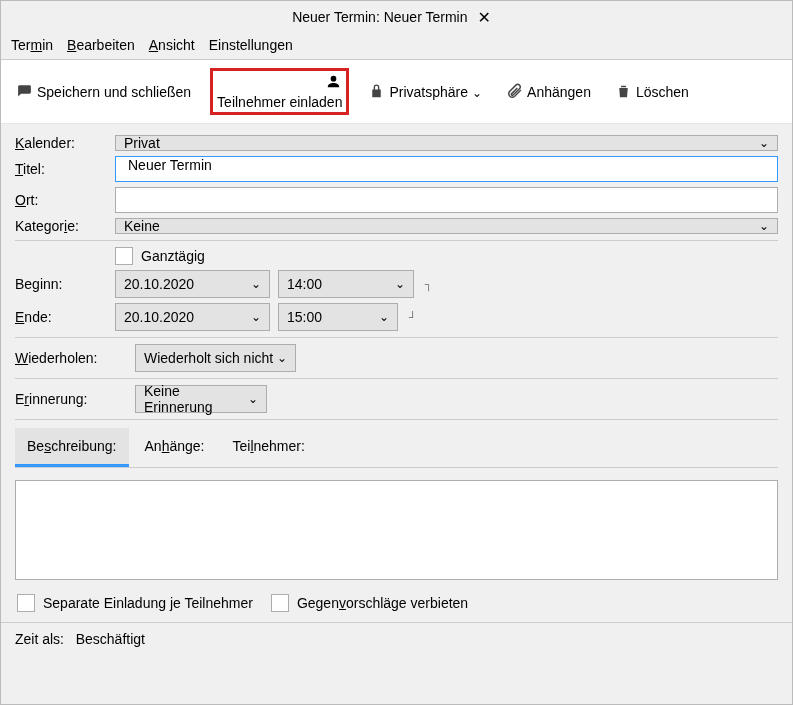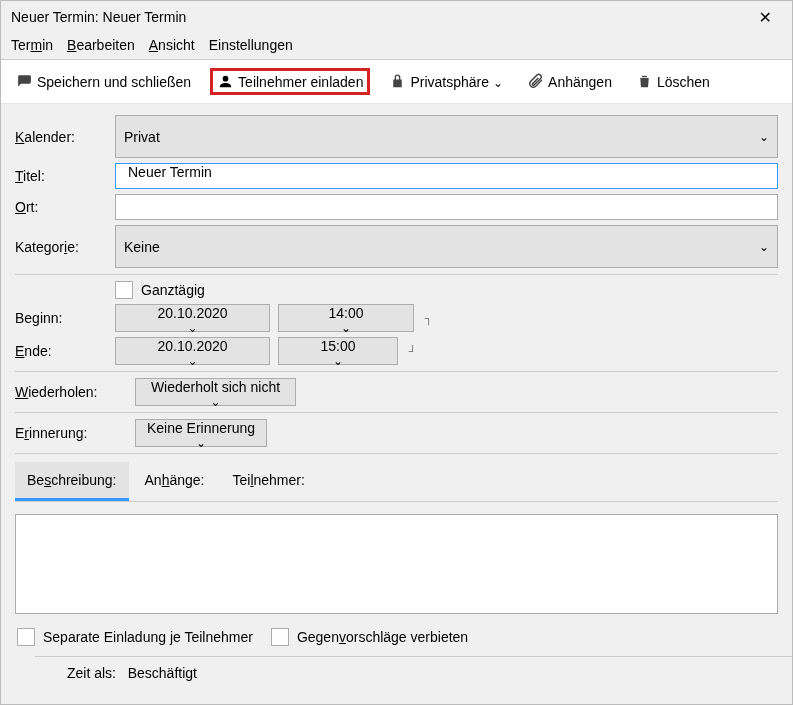--- a/index.html
+++ b/index.html
@@ -9,21 +9,21 @@
   background: #f0f0f0;
   color: #000;
   width: 793px;
   height: 705px;
   overflow: hidden;
   border: 1px solid #bbb;
 }
 .titlebar {
   display: flex;
   align-items: center;
-  justify-content: space-between;
+  justify-content: center;
   height: 32px;
   padding: 0 10px;
   background: #f0f0f0;
 }
 .titlebar .title { font-size: 14px; }
 .titlebar .close { font-size: 16px; padding: 4px 10px; cursor: default; }
 .menubar {
   display: flex;
   gap: 14px;
   padding: 4px 10px 6px 10px;
@@ -43,20 +43,21 @@
   display: inline-flex;
   align-items: flex-end;
   gap: 4px;
   padding: 3px 5px;
   cursor: default;
 }
 .tbtn svg { width: 17px; height: 17px; }
 .highlight-box {
   border: 3px solid #d62222;
   padding: 2px 4px;
+  flex-direction: column;
 }
 .form-area {
   padding: 6px 14px 0 14px;
   background: #f0f0f0;
 }
 .row {
   display: flex;
   align-items: center;
   margin: 5px 0;
 }
@@ -66,21 +67,21 @@
 }
 .row-label-wide {
   width: 120px;
   padding-right: 8px;
 }
 .select-box {
   display: flex;
   align-items: center;
   justify-content: space-between;
   flex: 1;
-  height: 43px;
+  height: 16px;
   padding: 0 8px;
   background: #e3e3e3;
   border: 1px solid #adadad;
 }
 .chev { font-size: 12px; }
 .text-input {
   flex: 1;
   height: 26px;
   padding: 0 12px;
   border: 1px solid #3399ff;
@@ -95,21 +96,20 @@
 }
 .hr { border-top: 1px solid #ccc; margin: 6px 0; }
 .small-select {
   display: inline-flex;
   align-items: center;
   justify-content: space-between;
   height: 28px;
   padding: 0 8px;
   background: #e3e3e3;
   border: 1px solid #adadad;
-  flex-direction: column;
 }
 .checkbox-box {
   width: 18px;
   height: 18px;
   border: 1px solid #adadad;
   background: #fff;
   display: inline-block;
   margin-right: 8px;
 }
 .checkbox-box.checked::after {
@@ -150,24 +150,23 @@
   background: #fff;
   border: 1px solid #adadad;
 }
 .bottom-checks {
   display: flex;
   align-items: center;
   gap: 18px;
   padding: 14px 2px 10px 2px;
 }
 .status-bar {
-  padding: 8px 32px;
+  padding: 8px 14px;
   border-top: 1px solid #ccc;
   background: #f0f0f0;
-  margin-left: 34px;
 }
 .u { text-decoration: underline; }
 </style>
 </head>
 <body>
 
 <div class="titlebar">
   <span class="title">Neuer Termin: Neuer Termin</span>
   <span class="close">✕</span>
 </div>

